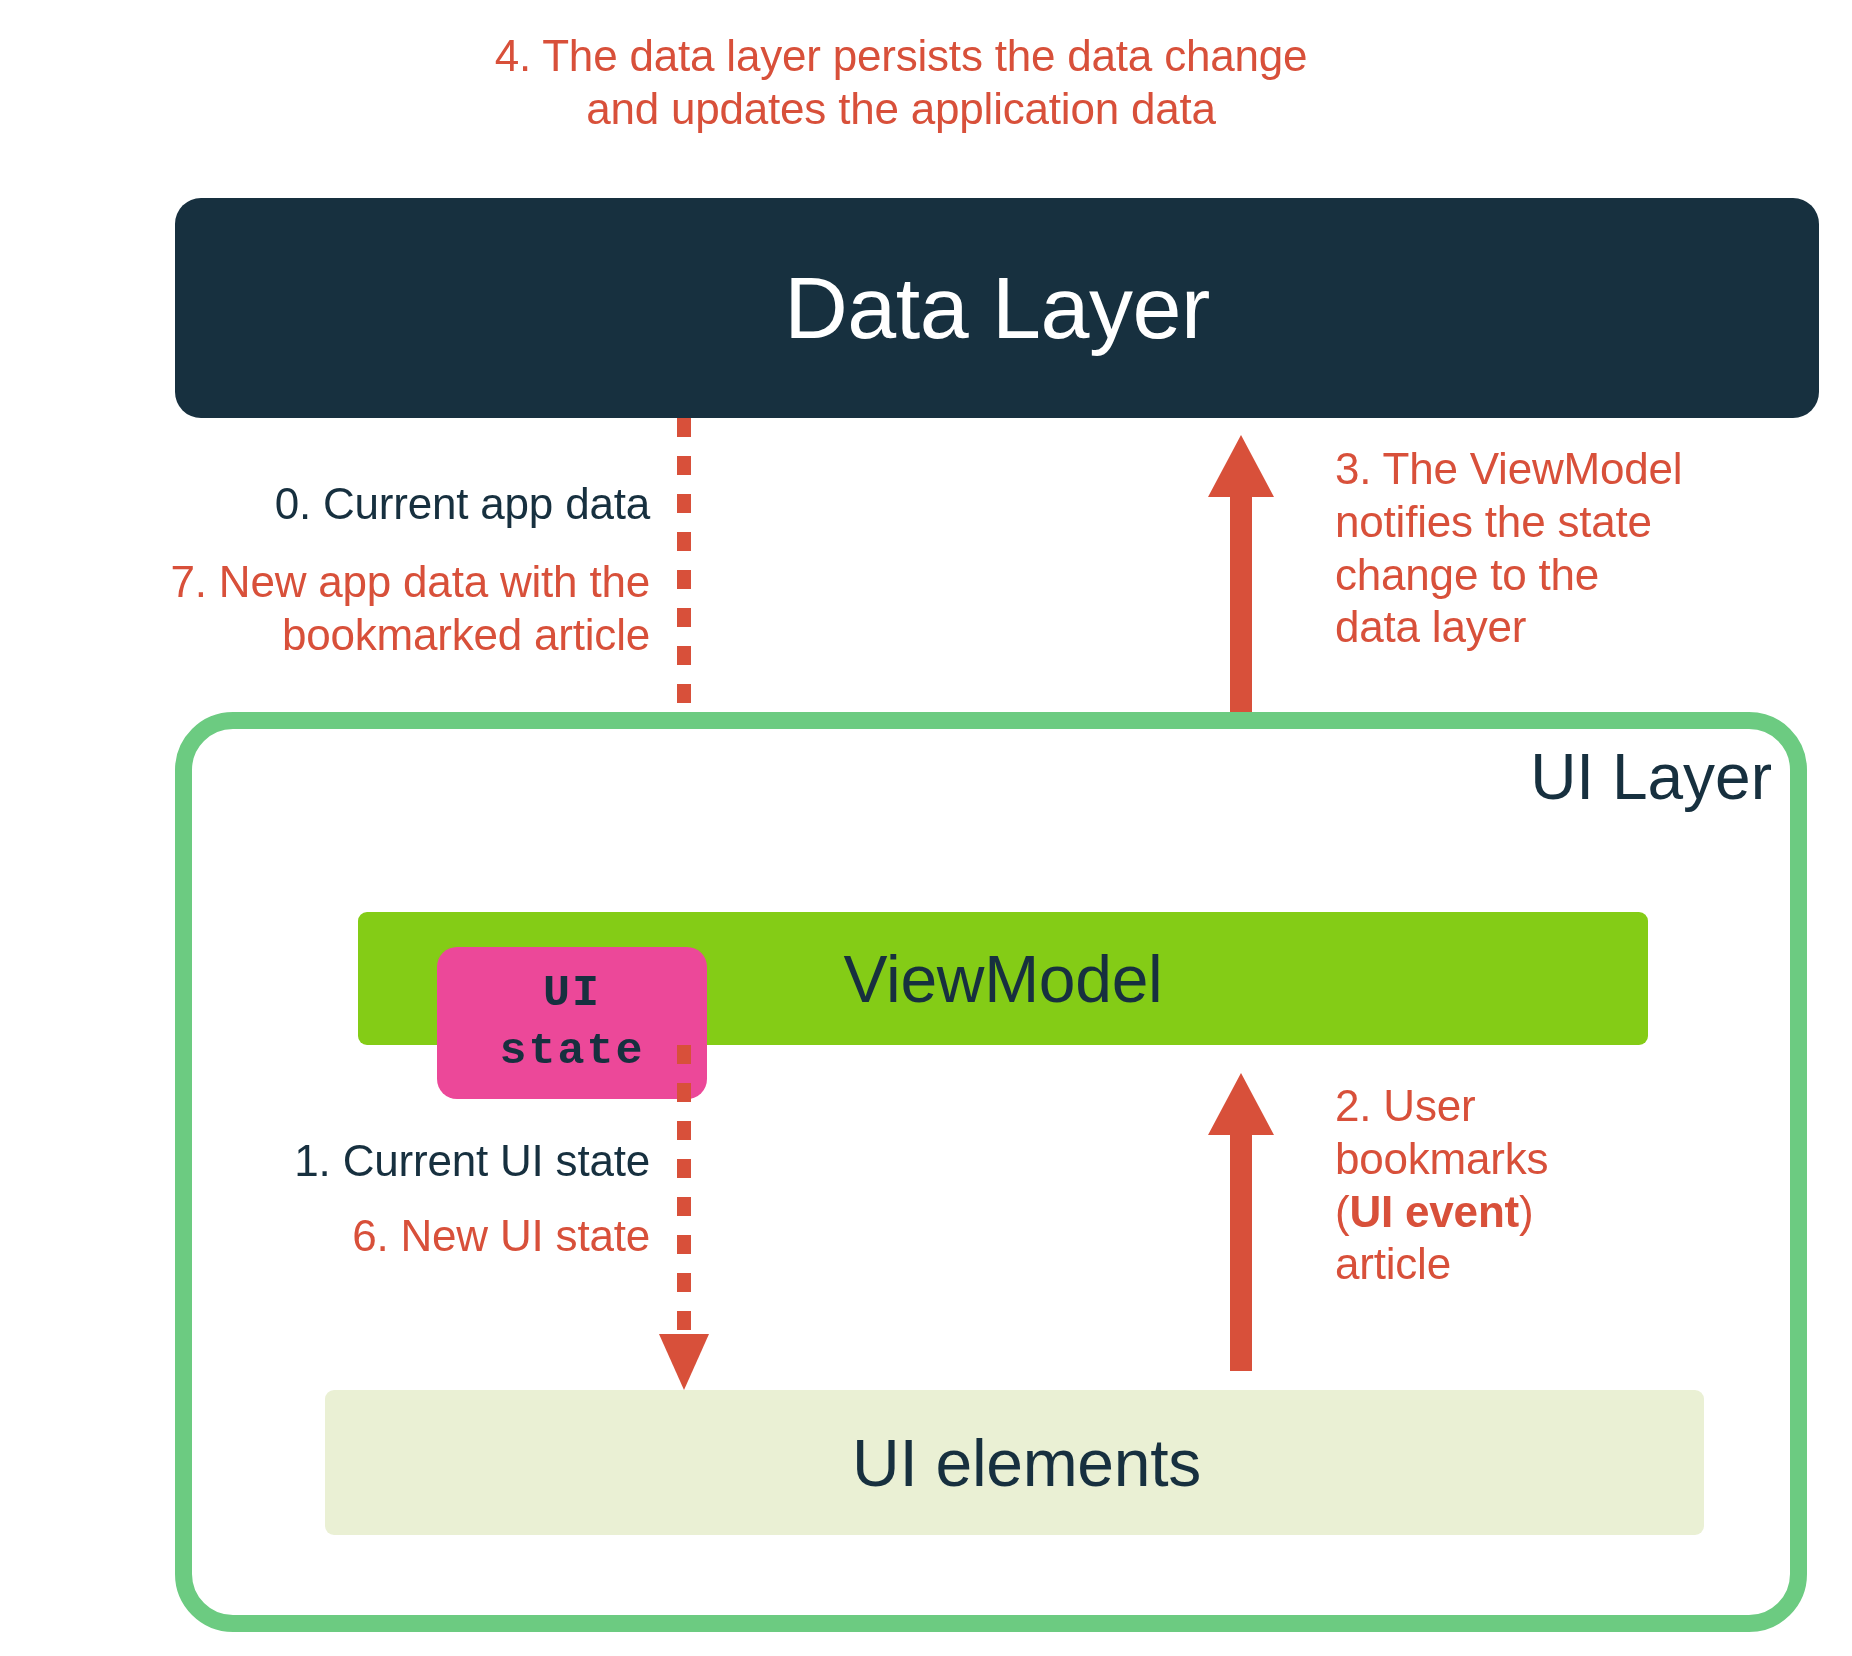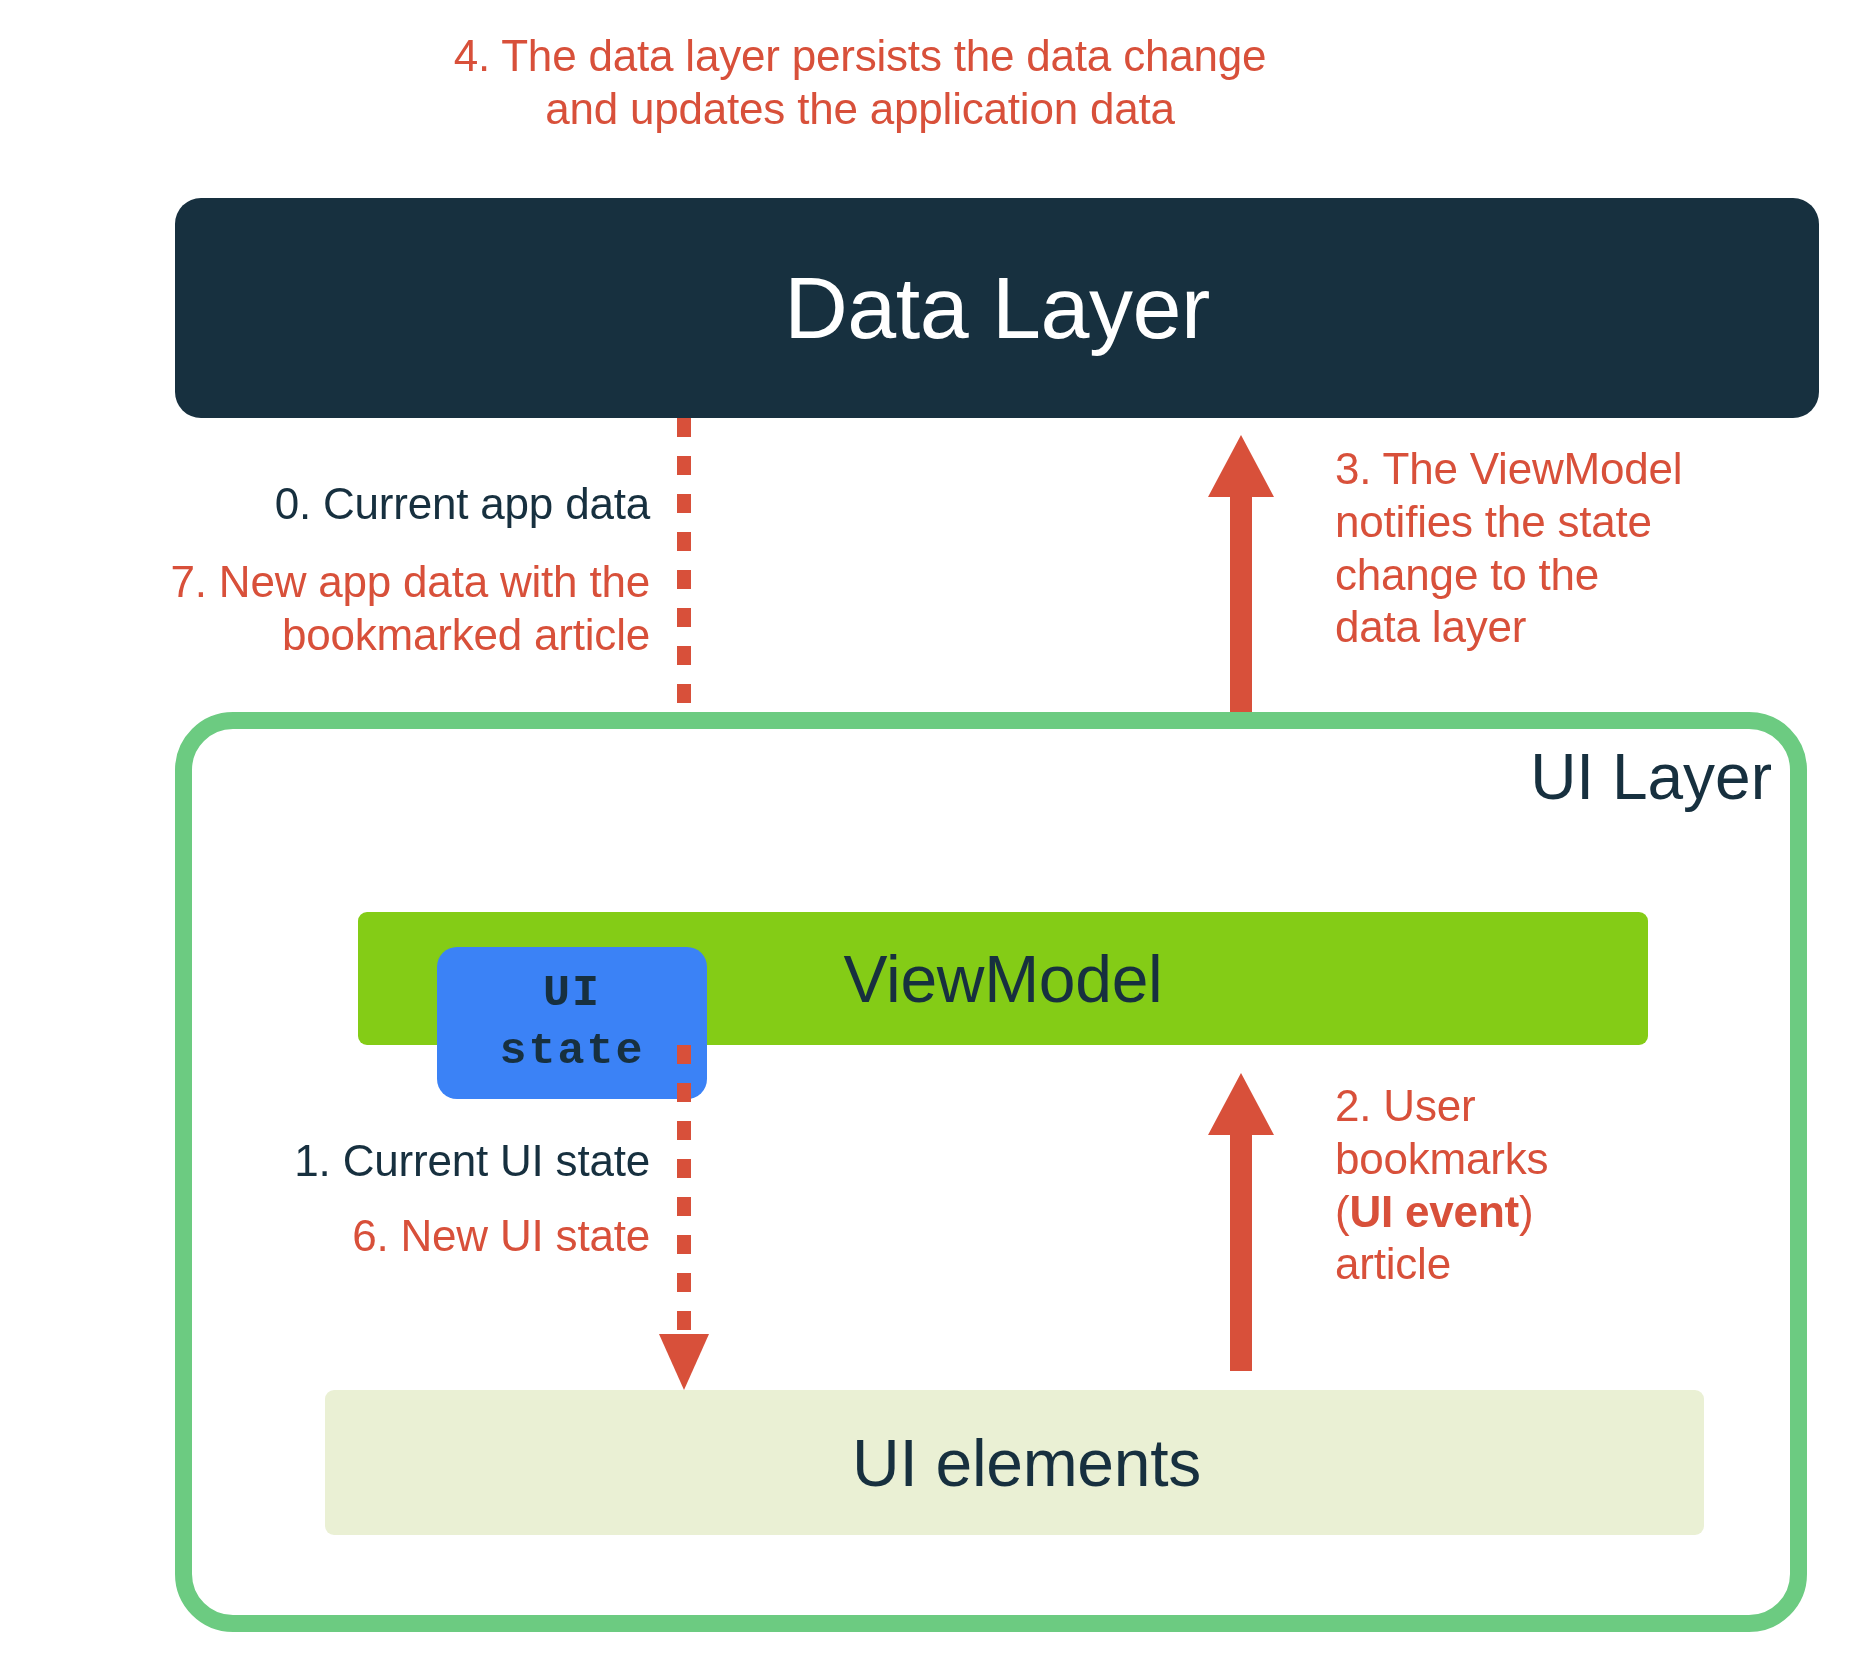--- a/index.html
+++ b/index.html
@@ -34,20 +34,21 @@
     font-weight: 400;
   }
 
   
   #annot-top {
     left: 0;
     top: 30px;
     width: 1720px;
     text-align: center;
     white-space: normal;
+    padding-left: 41px;
   }
   #annot-top .l { display: block; }
 
   
   #data-layer-box {
     position: absolute;
     left: 175px;
     top: 198px;
     width: 1644px;
     height: 220px;
@@ -106,21 +107,21 @@
     letter-spacing: -0.3px;
   }
 
   
   #ui-state-chip {
     position: absolute;
     left: 437px;
     top: 947px;
     width: 270px;
     height: 152px;
-    background: #3b82f6;
+    background: #ec4899;
     border-radius: 20px;
     display: flex;
     flex-direction: column;
     align-items: center;
     justify-content: center;
   }
   #ui-state-chip span {
     font-family: "Liberation Mono", "DejaVu Sans Mono", monospace;
     font-size: 45px;
     font-weight: 700;

